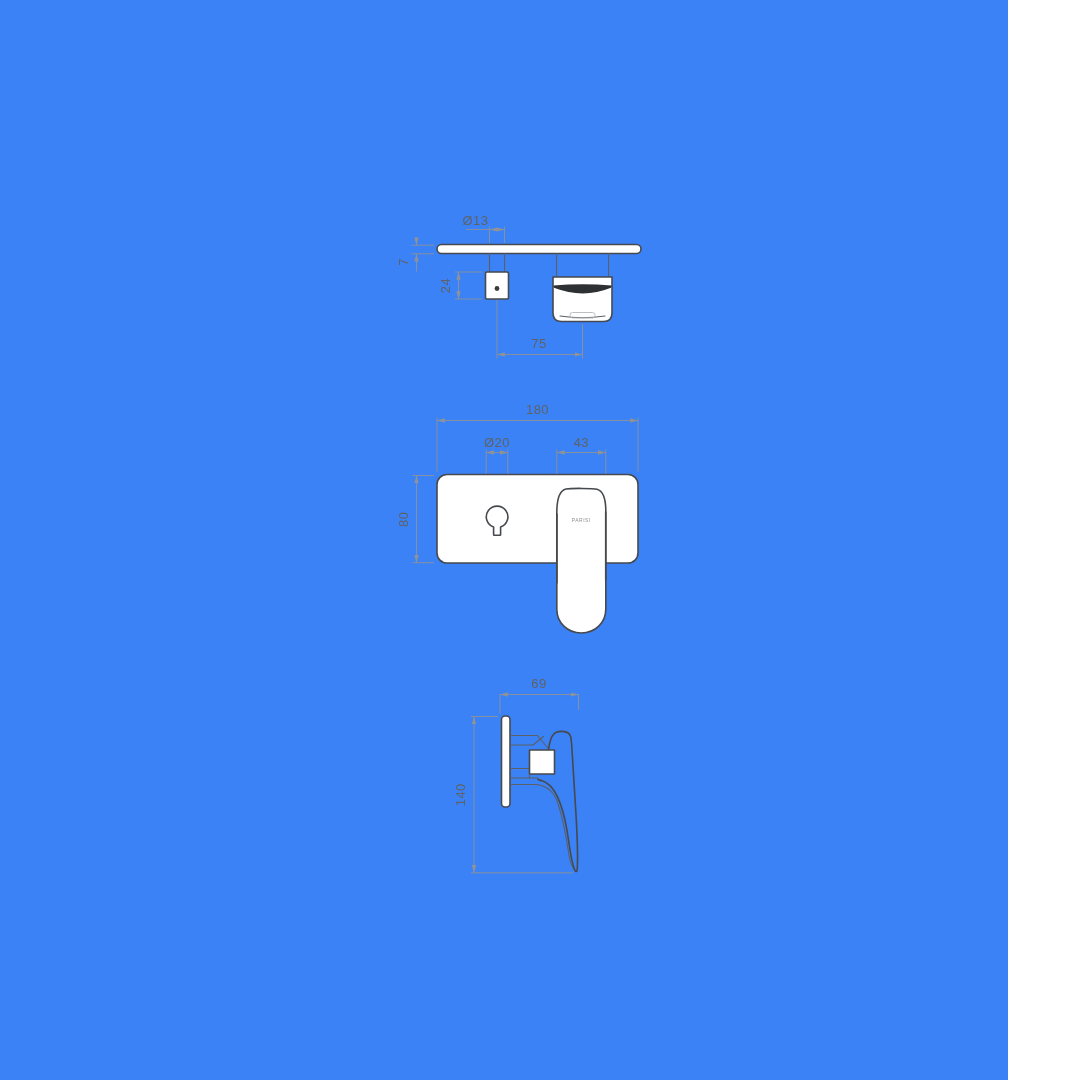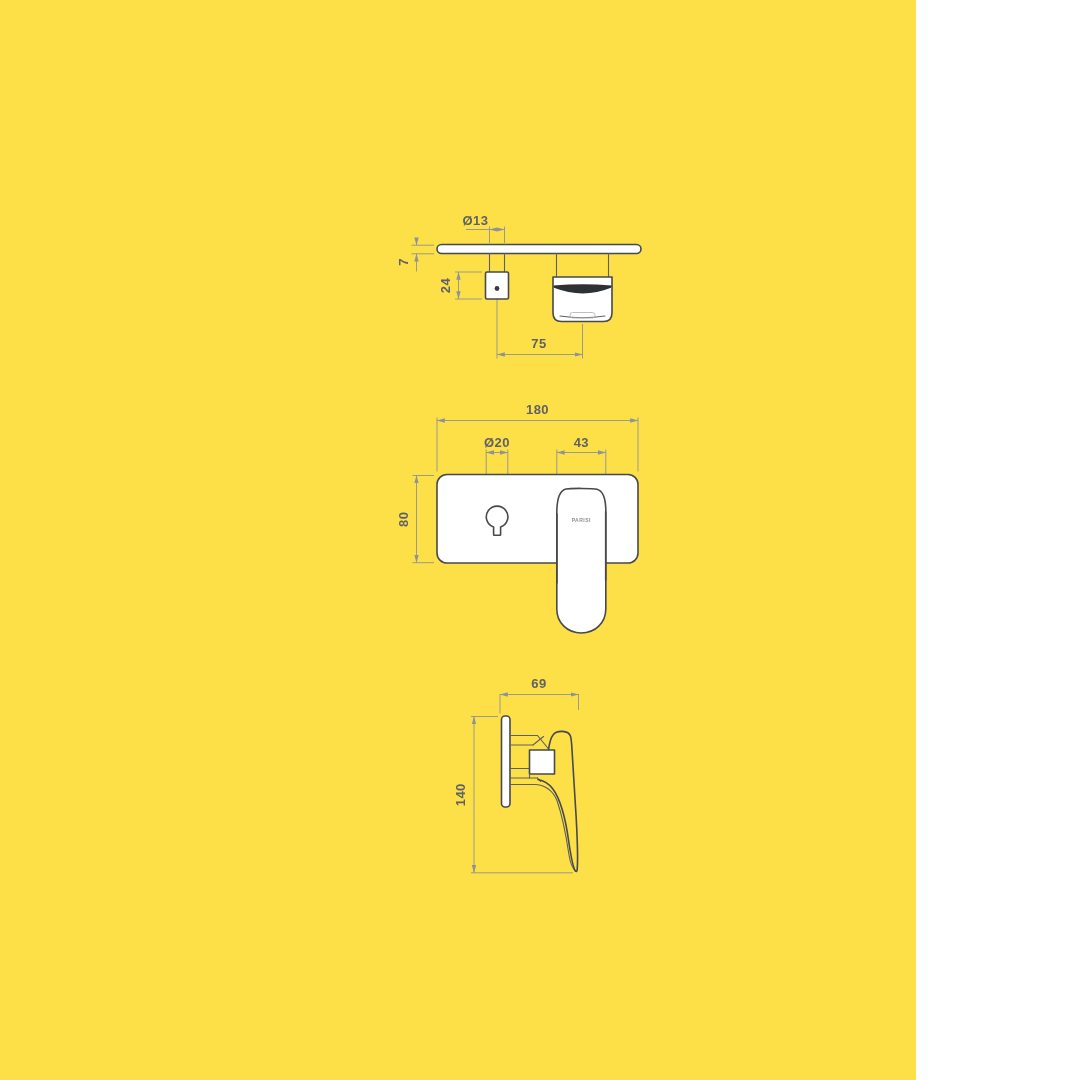--- a/index.html
+++ b/index.html
@@ -5,25 +5,24 @@
   html, body {
     margin: 0;
     padding: 0;
     background: #ffffff;
     width: 1080px;
     height: 1080px;
     font-family: "Liberation Sans", sans-serif;
   }
   .canvas {
     position: relative;
-    width: 916px;
+    width: 1008px;
     height: 1080px;
-    background: #fde047;
+    background: #3b82f6;
     overflow: hidden;
-    font-weight: bold;
   }
   svg { display: block; }
   .obj  { stroke: #46494d; stroke-width: 1.6; fill: none; stroke-linecap: round; stroke-linejoin: round; }
   .objf { stroke: #46494d; stroke-width: 1.6; fill: #ffffff; stroke-linejoin: round; }
   .det  { stroke: #5c6064; stroke-width: 1.1; fill: none; stroke-linecap: round; stroke-linejoin: round; }
   .faint{ stroke: #b4b8bb; stroke-width: 0.9; fill: none; }
   .dim  { stroke: #8f9296; stroke-width: 0.9; fill: none; }
   .dimt {
     fill: #5e6266;
     font-size: 13px;

